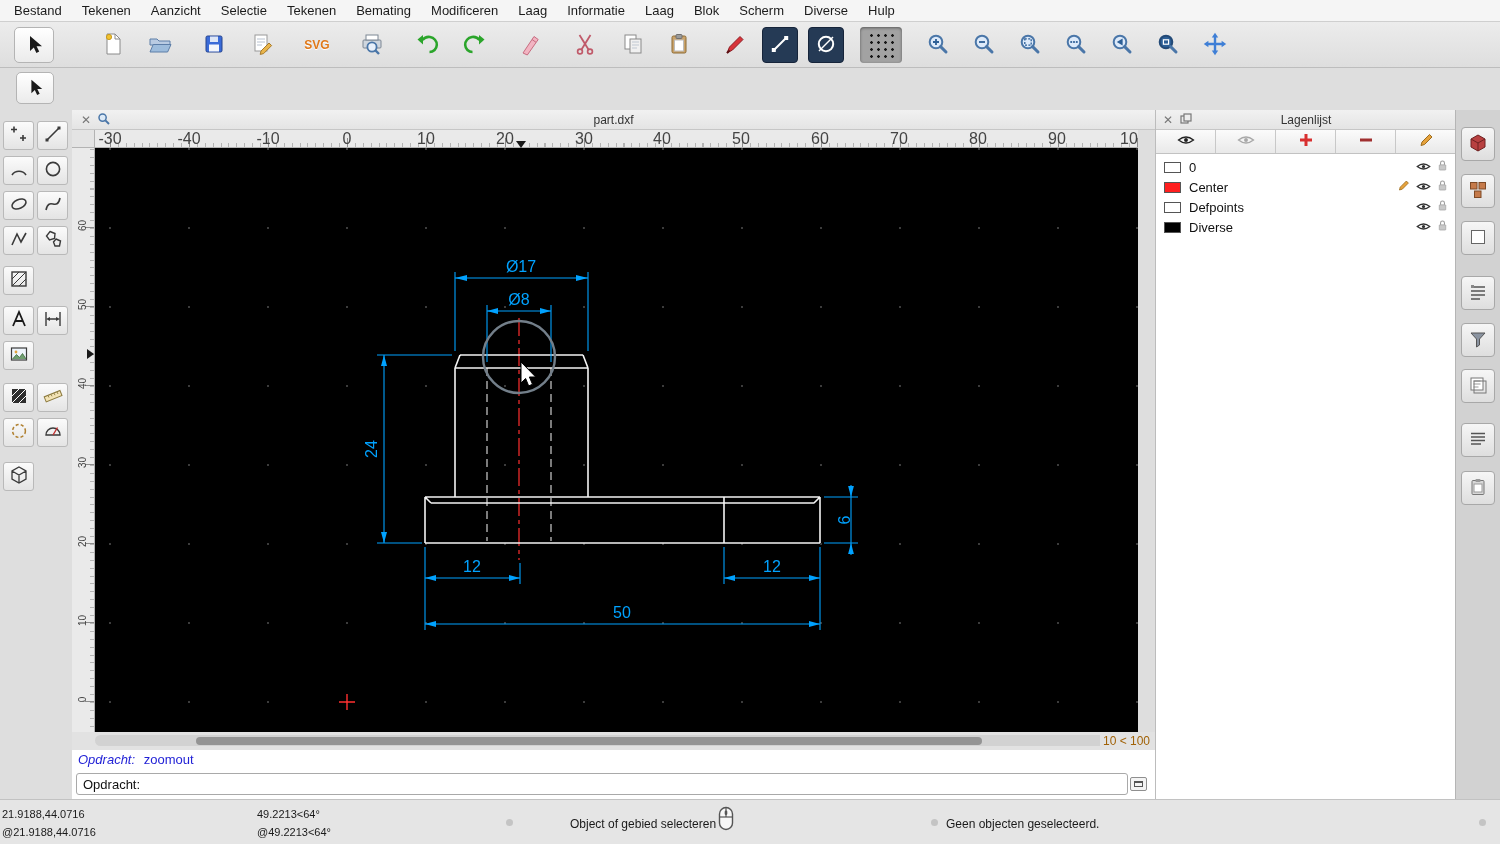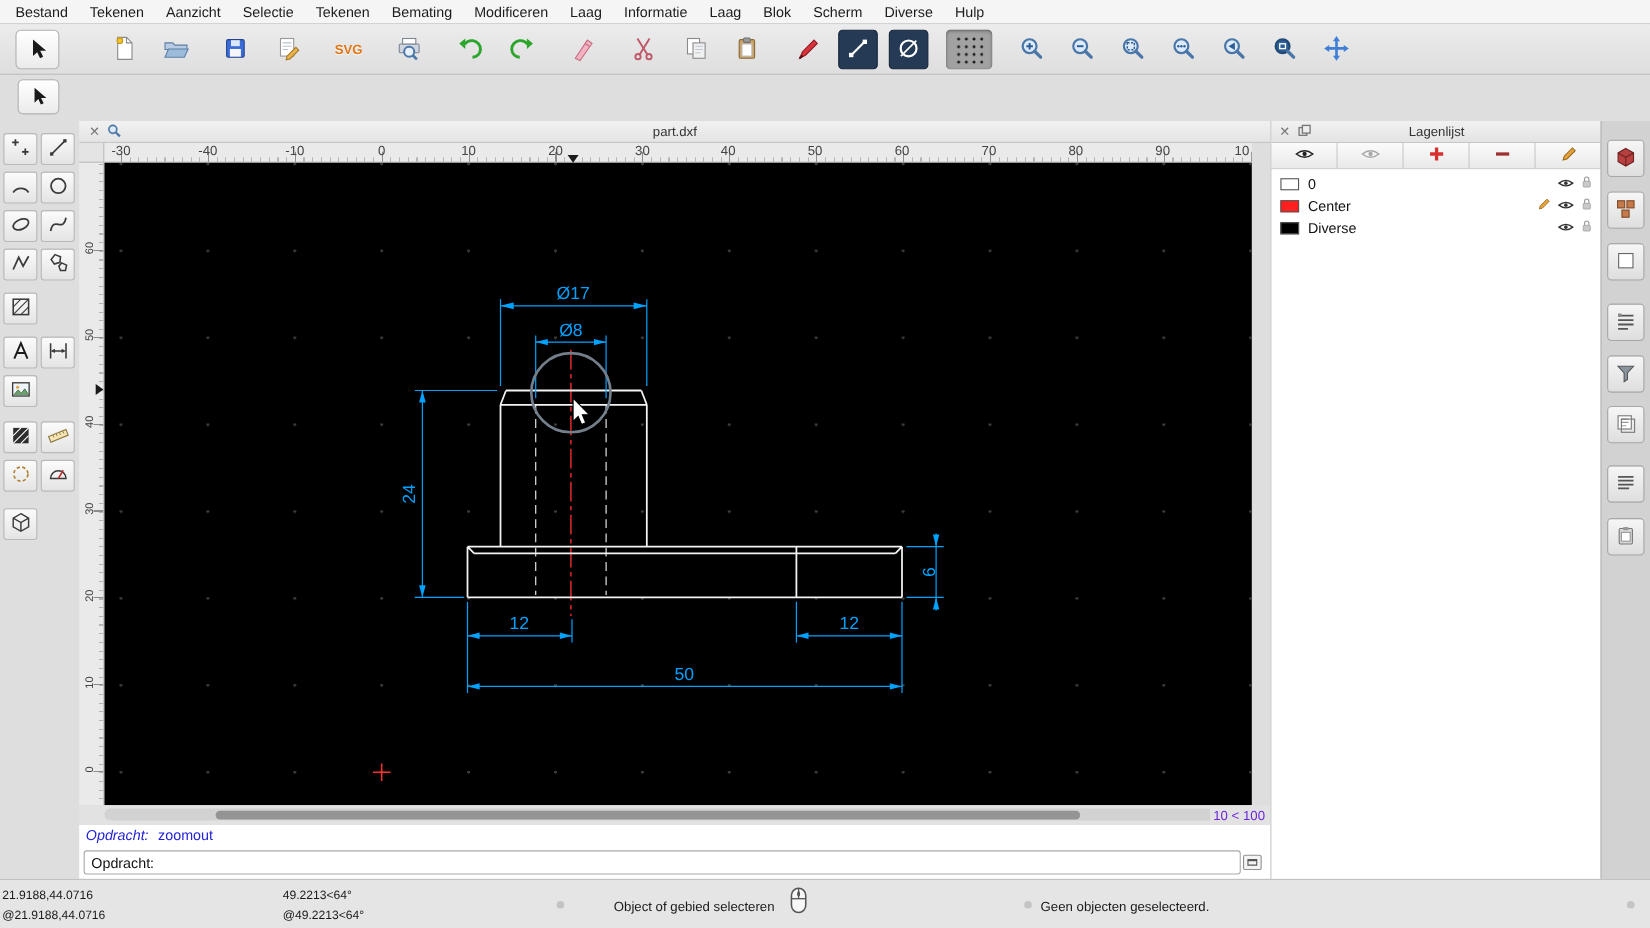--- a/index.html
+++ b/index.html
@@ -29,41 +29,41 @@
   .tabbar { position:absolute; left:72px; top:110px; width:1083px; height:20px; background:linear-gradient(#f1f1f1,#e4e4e4); border-bottom:1px solid #c6c6c6; }
   .tabbar .title { position:absolute; left:0; right:0; top:3px; text-align:center; font-size:12px; color:#333; }
   .tab-ico { position:absolute; top:2px; width:16px; height:16px; border:none; background:transparent; padding:0; display:flex; align-items:center; justify-content:center; }
 
   
   .ruler-h { position:absolute; left:95px; top:130px; width:1043px; height:18px; background:#eaeaea; border-bottom:1px solid #b3b3b3;
     background-image:
       repeating-linear-gradient(to right,#8c8c8c 0 1px, transparent 1px 79px),
       repeating-linear-gradient(to right,#b5b5b5 0 1px, transparent 1px 7.9px);
     background-size:100% 9px,100% 4px; background-position:15px 100%,15px 100%; background-repeat:no-repeat; }
-  .ruler-h span { position:absolute; top:0; width:24px; text-align:center; font-size:12px; color:#444; }
+  .ruler-h span { position:absolute; top:0; width:24px; text-align:center; font-size:16px; color:#444; }
   .hmark { position:absolute; left:421px; bottom:-1px; width:0; height:0; border-left:5px solid transparent; border-right:5px solid transparent; border-top:7px solid #1a1a1a; }
   .corner { position:absolute; left:72px; top:130px; width:23px; height:18px; background:#e4e4e4; border-bottom:1px solid #b3b3b3; border-right:1px solid #b3b3b3; }
   .ruler-v { position:absolute; left:72px; top:148px; width:23px; height:584px; background:#eaeaea; border-right:1px solid #b3b3b3;
     background-image:
       repeating-linear-gradient(to bottom,#8c8c8c 0 1px, transparent 1px 79px),
       repeating-linear-gradient(to bottom,#b5b5b5 0 1px, transparent 1px 7.9px);
     background-size:9px 100%,4px 100%; background-position:100% 79px,100% 1px; background-repeat:no-repeat; }
   .ruler-v span { position:absolute; left:-2px; width:24px; text-align:center; font-size:10px; color:#444; transform:rotate(-90deg); }
   .vmark { position:absolute; top:201px; right:0; width:0; height:0; border-top:5px solid transparent; border-bottom:5px solid transparent; border-left:7px solid #1a1a1a; }
 
   
   .canvas { position:absolute; left:95px; top:148px; width:1043px; height:584px; background:#000;
     background-image:radial-gradient(1.3px 1.3px at 15px 1px, #3c3c3c 97%, transparent); background-size:79px 79px; }
   .canvas svg { display:block; }
 
   
   .scrollrow { position:absolute; left:72px; top:732px; width:1083px; height:18px; background:#e2e2e2; }
   .sc-track { position:absolute; left:23px; top:3px; width:1043px; height:11px; background:#d2d2d2; border-radius:6px; }
   .sc-thumb { position:absolute; left:101px; top:1.5px; width:786px; height:8px; background:#949494; border-radius:4px; }
-  .gridlabel { position:absolute; right:2px; top:2px; font-size:12px; color:#6d28d9; background:#e2e2e2; padding:0 3px; }
+  .gridlabel { position:absolute; right:2px; top:2px; font-size:12px; color:#a16207; background:#e2e2e2; padding:0 3px; }
 
   
   .cmd-history { position:absolute; left:72px; top:750px; width:1083px; height:20px; background:#ffffff; font-size:13px; color:#2222d6; padding:2px 0 0 6px; }
   .cmd-history .p { font-style:italic; }
   .cmd-row { position:absolute; left:72px; top:770px; width:1083px; height:29px; background:#ffffff; }
   .cmd-input { position:absolute; left:4px; top:3px; width:1052px; height:22px; border:1px solid #a9a9a9; border-radius:3px; background:#fff; font-size:13px; color:#111; padding:3px 0 0 6px; font-family:"Liberation Sans",sans-serif; }
   .cmd-toggle { position:absolute; right:8px; top:7px; width:17px; height:14px; border:1px solid #8f8f8f; background:#f4f4f4; border-radius:2px; padding:0; display:flex; align-items:center; justify-content:center; }
   .cmd-toggle i { display:block; width:9px; height:6px; border:1px solid #555; border-top-width:2px; }
 
   
@@ -564,20 +564,34 @@
                 <path d="M2,8Q12,0 22,8Q12,16 2,8Z" fill="none" stroke="#333" stroke-width="2"></path>
                 <circle cx="12" cy="8" r="2.6" fill="#333"></circle>
               </svg></span>
           <span><svg width="11" height="13" viewBox="0 0 16 20">
                 <rect x="3" y="9" width="10" height="8" rx="1" fill="#c9c9c9" stroke="#9a9a9a"></rect>
                 <path d="M5,9V6a3,3 0 0 1 6,0v3" fill="none" stroke="#9a9a9a" stroke-width="1.6"></path>
               </svg></span>
         </span>
       </div>
       <div class="lrow">
+        <i class="swatch" style="background: rgb(255, 255, 255);"></i>
+        <span>Defpoints</span>
+        <span class="right">
+          <span><svg width="15" height="11" viewBox="0 0 24 16">
+                <path d="M2,8Q12,0 22,8Q12,16 2,8Z" fill="none" stroke="#333" stroke-width="2"></path>
+                <circle cx="12" cy="8" r="2.6" fill="#333"></circle>
+              </svg></span>
+          <span><svg width="11" height="13" viewBox="0 0 16 20">
+                <rect x="3" y="9" width="10" height="8" rx="1" fill="#c9c9c9" stroke="#9a9a9a"></rect>
+                <path d="M5,9V6a3,3 0 0 1 6,0v3" fill="none" stroke="#9a9a9a" stroke-width="1.6"></path>
+              </svg></span>
+        </span>
+      </div>
+      <div class="lrow">
         <i class="swatch" style="background: rgb(0, 0, 0);"></i>
         <span>Diverse</span>
         <span class="right">
           <span><svg width="15" height="11" viewBox="0 0 24 16">
                 <path d="M2,8Q12,0 22,8Q12,16 2,8Z" fill="none" stroke="#333" stroke-width="2"></path>
                 <circle cx="12" cy="8" r="2.6" fill="#333"></circle>
               </svg></span>
           <span><svg width="11" height="13" viewBox="0 0 16 20">
                 <rect x="3" y="9" width="10" height="8" rx="1" fill="#c9c9c9" stroke="#9a9a9a"></rect>
                 <path d="M5,9V6a3,3 0 0 1 6,0v3" fill="none" stroke="#9a9a9a" stroke-width="1.6"></path>
@@ -637,21 +651,21 @@
           </svg></span>
       </button>
   </div>
 
   <div class="statusbar">
     <span class="abs" style="left:2px;top:8px">21.9188,44.0716</span>
     <span class="abs" style="left:2px;top:26px">@21.9188,44.0716</span>
     <span class="abs" style="left:257px;top:8px">49.2213&lt;64°</span>
     <span class="abs" style="left:257px;top:26px">@49.2213&lt;64°</span>
     <i class="dot" style="left:506px;top:19px"></i>
-    <span class="abs" style="left:558px;top:17px;font-size:12px">Object of gebied selecteren</span>
+    <span class="abs" style="left:570px;top:17px;font-size:12px">Object of gebied selecteren</span>
     <span class="abs" style="left:718px;top:6px">
       <svg width="16" height="26" viewBox="0 0 16 26">
           <rect x="1.5" y="1.5" width="13" height="22" rx="6.5" fill="#f7f7f7" stroke="#555" stroke-width="1.4"></rect>
           <line x1="8" y1="1.5" x2="8" y2="11" stroke="#555" stroke-width="1.2"></line>
           <line x1="1.5" y1="11" x2="14.5" y2="11" stroke="#555" stroke-width="1.2"></line>
           <rect x="6.7" y="4.5" width="2.6" height="4.5" rx="1.3" fill="#555"></rect>
         </svg>
     </span>
     <i class="dot" style="left:931px;top:19px"></i>
     <span class="abs" style="left:946px;top:17px;font-size:12px">Geen objecten geselecteerd.</span>

